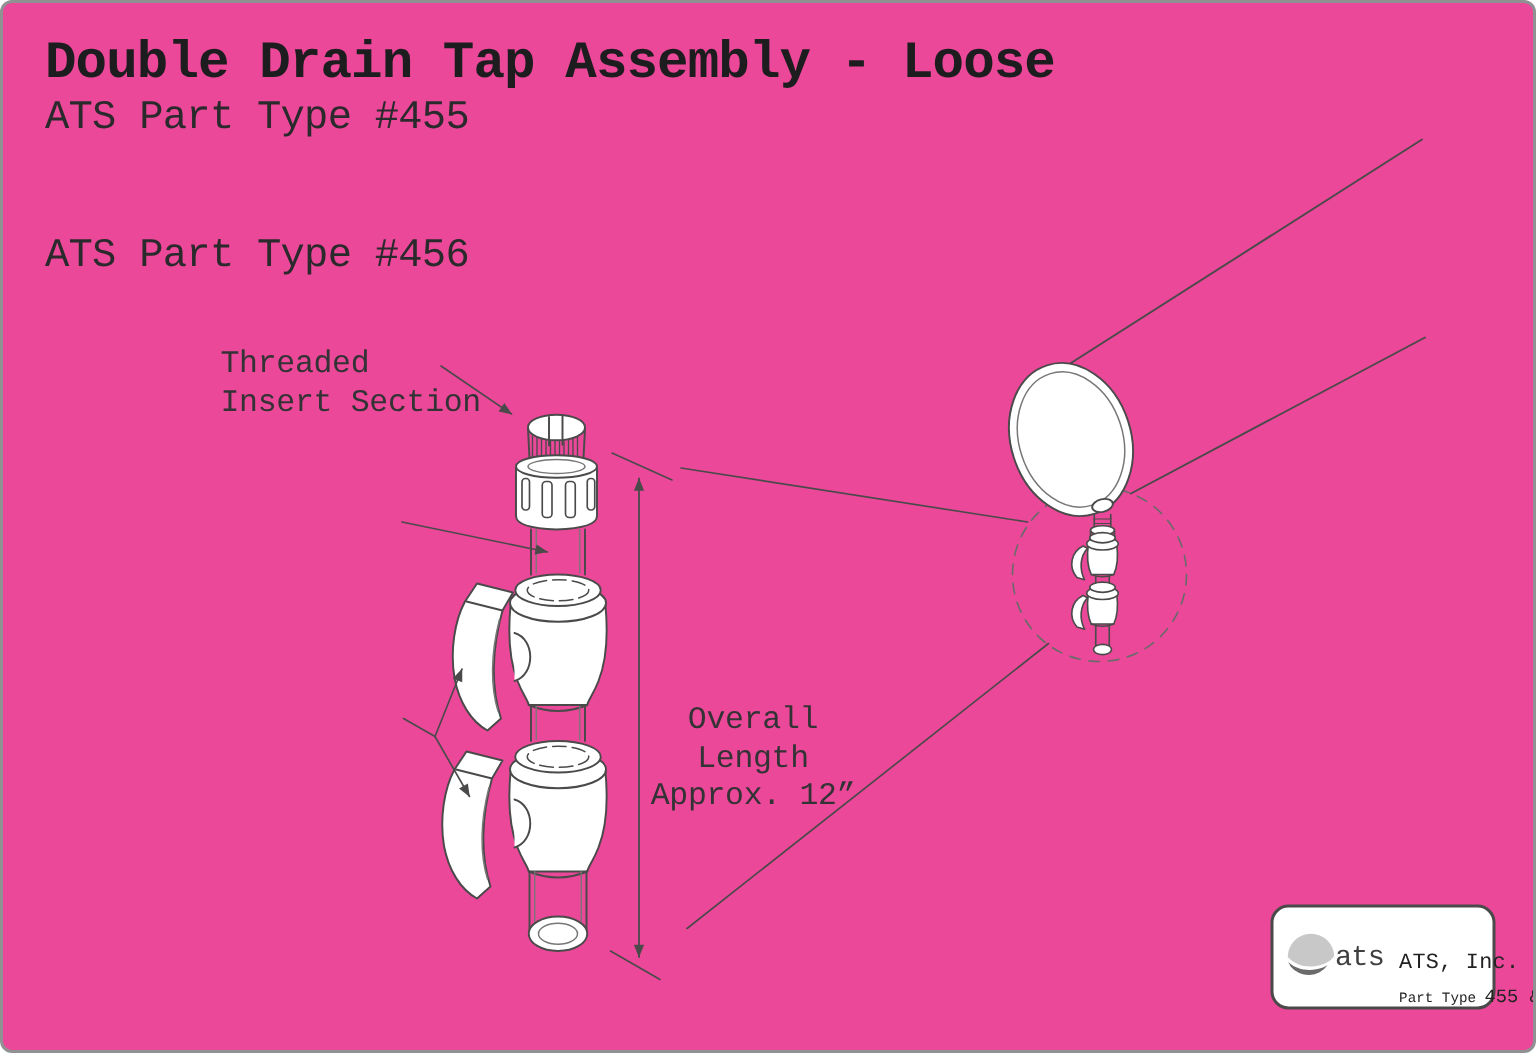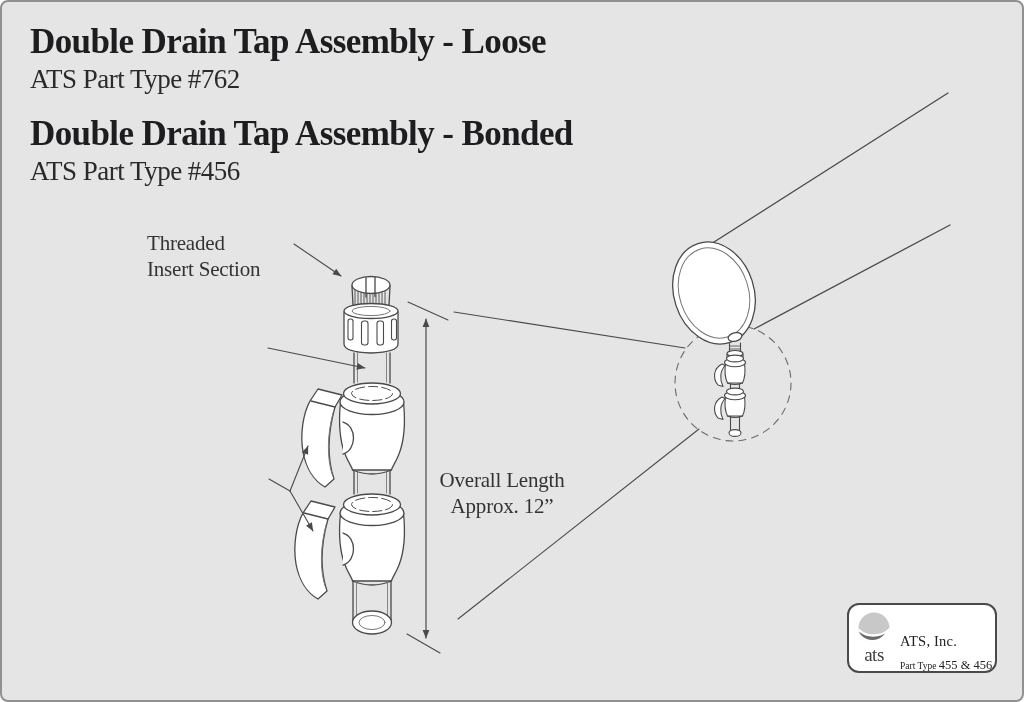--- a/index.html
+++ b/index.html
@@ -2,23 +2,23 @@
 <html><head>
 <meta charset="utf-8">
 <style>
   html,body{margin:0;padding:0;background:#fff;}
   .frame{
     position:relative;
     width:1024px;height:702px;
     box-sizing:border-box;
     border:2px solid #8f9193;
     border-radius:8px;
-    background:#e5e5e5;
+    background:#ec4899;
     overflow:hidden;
-    font-family:Liberation Serif, serif;
+    font-family:Liberation Mono, monospace;
     color:#262626;
   }
   .abs{position:absolute;}
   .title{
     font-size:35px;font-weight:bold;letter-spacing:-0.6px;
     color:#1d1d1f;white-space:nowrap;
   }
   .subtitle{
     font-size:27px;letter-spacing:-0.5px;color:#2a2a2c;white-space:nowrap;
   }
@@ -28,35 +28,34 @@
   }
   .dlabel.center{text-align:center;}
   .copyright{font-size:18px;letter-spacing:-0.2px;color:#333335;}
   svg.diagram{position:absolute;left:0;top:0;}
   .logo-box{
     left:845px;top:601px;width:150px;height:70px;
     box-sizing:border-box;border:2px solid #4a4a4a;border-radius:12px;
     display:flex;align-items:center;gap:10px;padding:4px 8px 4px 9px;
     background:#fff;
   }
-  .logo-left{display:flex;flex-direction:column;align-items:center;line-height:1;}
+  .logo-left{display:flex;align-items:center;line-height:1;}
   .logo-ats-text{font-size:19px;color:#3f3f41;margin-top:1px;letter-spacing:-0.5px;}
   .logo-right{display:flex;flex-direction:column;justify-content:center;gap:8px;margin-top:29px;}
   .logo-company{font-size:14.5px;color:#222;letter-spacing:0.2px;}
   .logo-part{font-size:9.5px;color:#222;white-space:nowrap;}
   .logo-part .val{font-size:12.5px;text-align:right;}
 </style>
 </head>
 <body>
 
 <div class="frame">
 
   <div class="abs title" style="left:28px;top:20px;">Double Drain Tap Assembly - Loose</div>
-  <div class="abs subtitle" style="left:28px;top:62px;">ATS Part Type #762</div>
-  <div class="abs title" style="left:28px;top:112px;">Double Drain Tap Assembly - Bonded</div>
+  <div class="abs subtitle" style="left:28px;top:62px;">ATS Part Type #455</div>
   <div class="abs subtitle" style="left:28px;top:154px;">ATS Part Type #456</div>
 
   <svg class="diagram" width="1024" height="702" viewBox="0 0 1024 702">
     <defs>
       <marker id="arrow" markerWidth="11" markerHeight="9" refX="8.6" refY="4" orient="auto-start-reverse" markerUnits="userSpaceOnUse">
         <path d="M0.5,0.6 L9,4 L0.5,7.4 Z" fill="#4a4a4a"></path>
       </marker>
     </defs>
 
     <g stroke="#4a4a4a" stroke-width="1.3" fill="none" stroke-linecap="round" stroke-linejoin="round">

